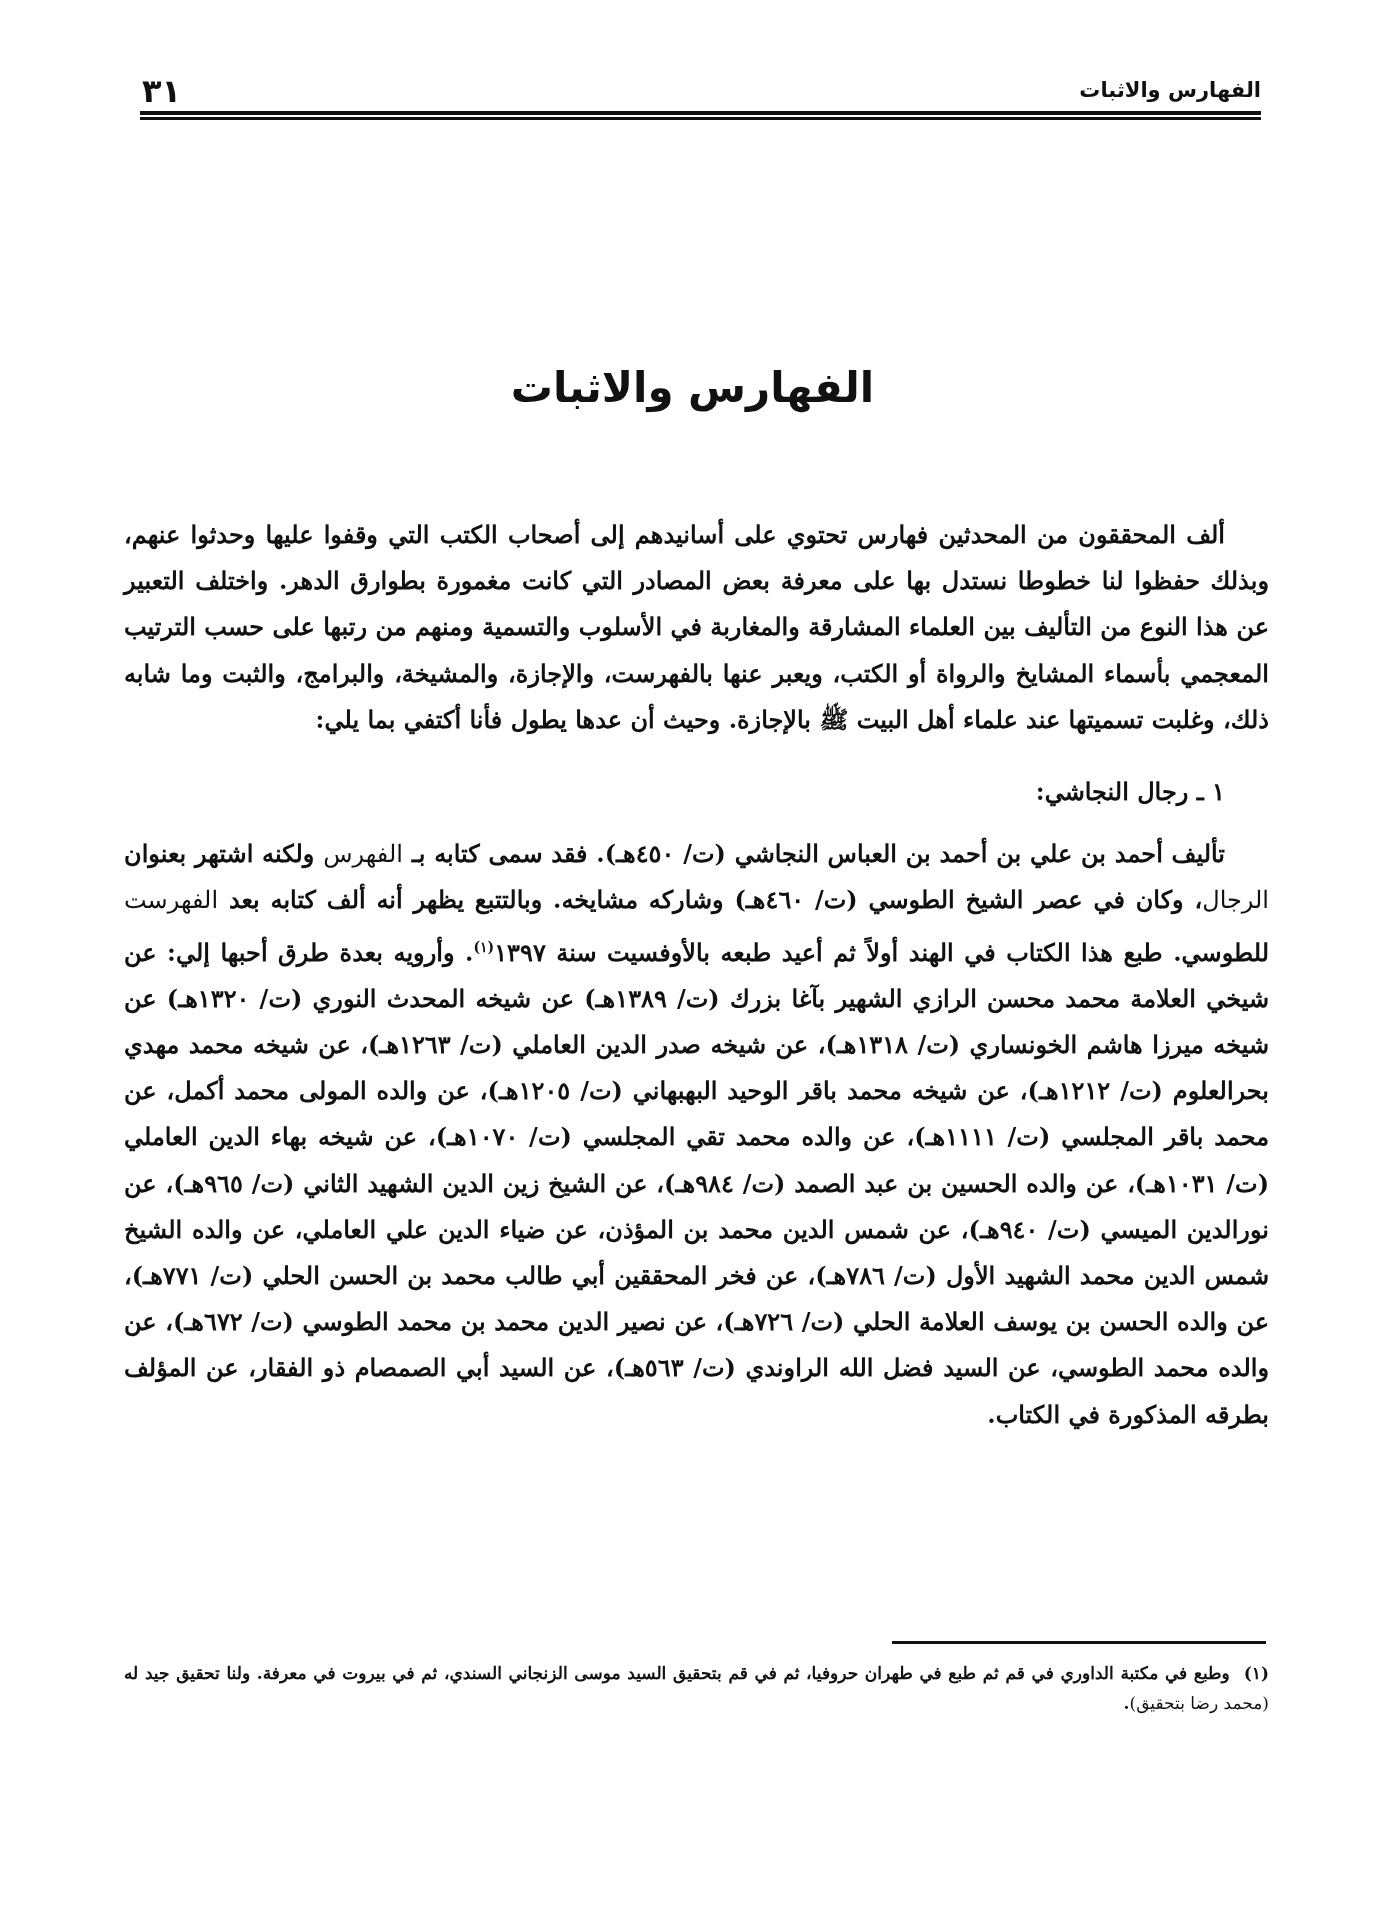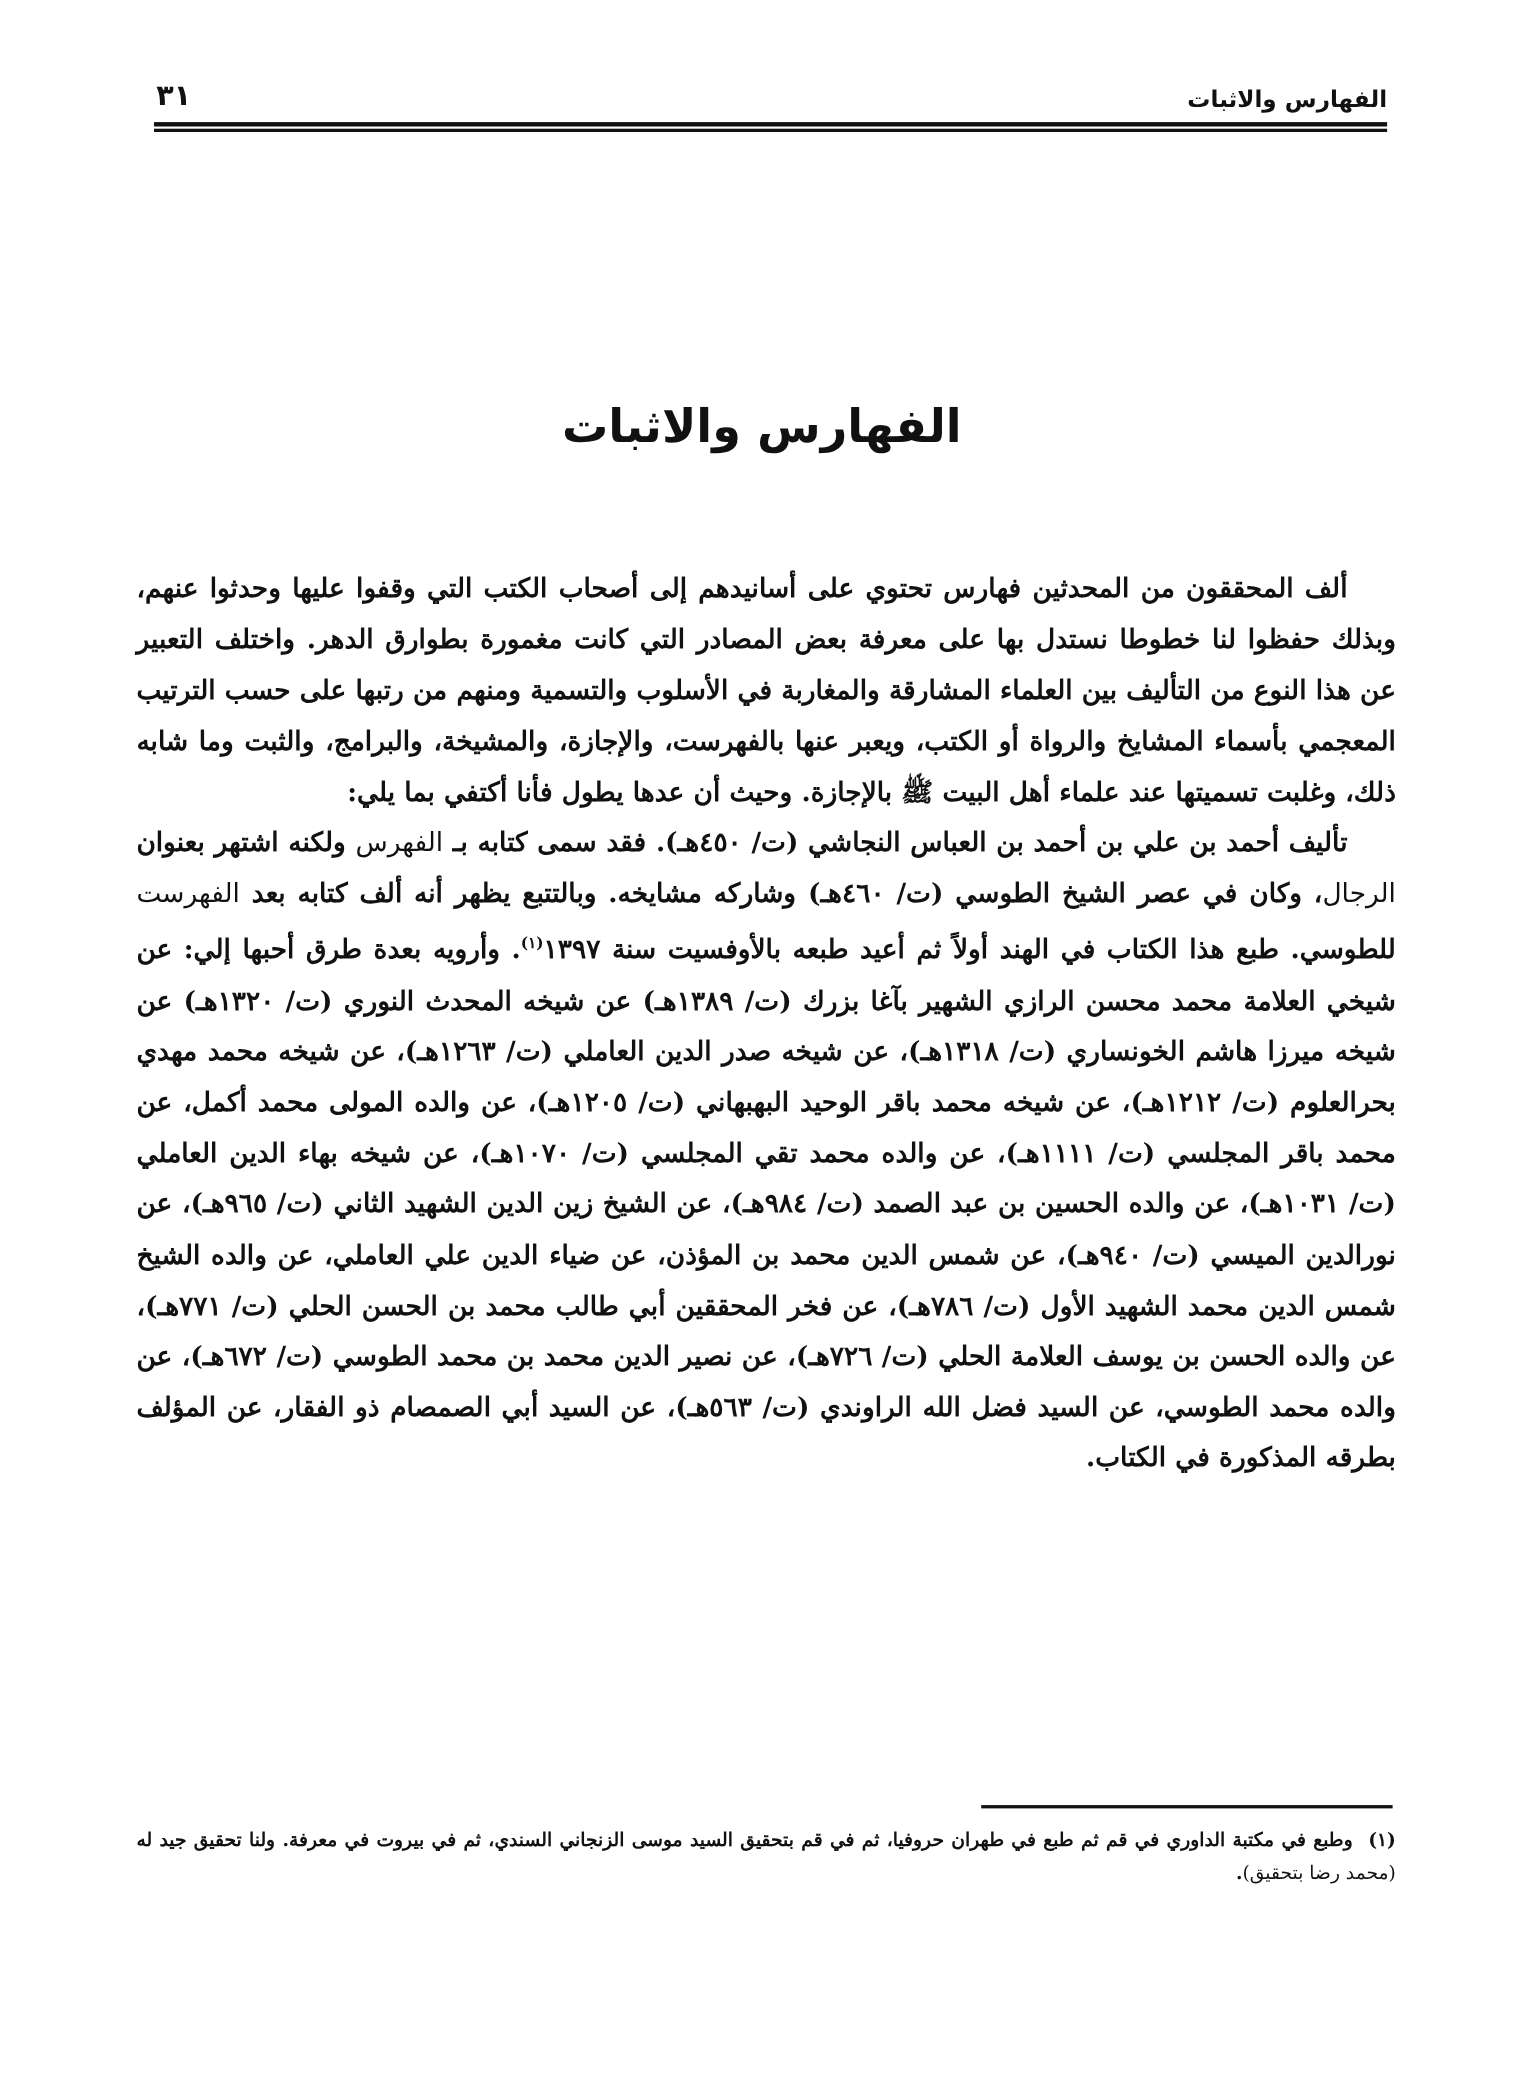--- a/index.html
+++ b/index.html
@@ -10,21 +10,21 @@
   .running-head {
     position: absolute; left: 140px; right: 124px; top: 72px; height: 40px;
     direction: rtl;
   }
   .running-title {
     position: absolute; right: 0; top: 6px;
     font-size: 21px; font-weight: bold;
   }
   .page-number {
     position: absolute; left: 2px; top: 0px;
-    font-size: 26px; font-weight: bold;
+    font-size: 32px; font-weight: bold;
   }
   .rule-top {
     position: absolute; left: 140px; right: 124px; top: 111px;
     height: 4px; background: #111;
   }
   .rule-top2 {
     position: absolute; left: 140px; right: 124px; top: 117px;
     height: 3px; background: #111;
   }
   .chapter-title {
@@ -61,19 +61,20 @@
   <span class="running-title">الفهارس والاثبات</span>
   <span class="page-number">٣١</span>
 </div>
 <div class="rule-top"></div>
 <div class="rule-top2"></div>
 
 <h1 class="chapter-title">الفهارس والاثبات</h1>
 
 <div class="body-text">
   <p class="indent">ألف المحققون من المحدثين فهارس تحتوي على أسانيدهم إلى أصحاب الكتب التي وقفوا عليها وحدثوا عنهم، وبذلك حفظوا لنا خطوطا نستدل بها على معرفة بعض المصادر التي كانت مغمورة بطوارق الدهر. واختلف التعبير عن هذا النوع من التأليف بين العلماء المشارقة والمغاربة في الأسلوب والتسمية ومنهم من رتبها على حسب الترتيب المعجمي بأسماء المشايخ والرواة أو الكتب، ويعبر عنها بالفهرست، والإجازة، والمشيخة، والبرامج، والثبت وما شابه ذلك، وغلبت تسميتها عند علماء أهل البيت ﷺ بالإجازة. وحيث أن عدها يطول فأنا أكتفي بما يلي:</p>
+  <p class="section-head indent">١ ـ رجال النجاشي:</p>
   <p class="indent"><span>تأليف أحمد بن علي بن أحمد بن العباس النجاشي (ت/ ٤٥٠هـ). فقد سمى كتابه بـ </span><span class="strong">الفهرس</span><span> ولكنه اشتهر بعنوان </span><span class="strong">الرجال</span><span>، وكان في عصر الشيخ الطوسي (ت/ ٤٦٠هـ) وشاركه مشايخه. وبالتتبع يظهر أنه ألف كتابه بعد </span><span class="strong">الفهرست</span><span> للطوسي. طبع هذا الكتاب في الهند أولاً ثم أعيد طبعه بالأوفسيت سنة ١٣٩٧</span><sup>(١)</sup><span>. وأرويه بعدة طرق أحبها إلي: عن شيخي العلامة محمد محسن الرازي الشهير بآغا بزرك (ت/ ١٣٨٩هـ) عن شيخه المحدث النوري (ت/ ١٣٢٠هـ) عن شيخه ميرزا هاشم الخونساري (ت/ ١٣١٨هـ)، عن شيخه صدر الدين العاملي (ت/ ١٢٦٣هـ)، عن شيخه محمد مهدي بحرالعلوم (ت/ ١٢١٢هـ)، عن شيخه محمد باقر الوحيد البهبهاني (ت/ ١٢٠٥هـ)، عن والده المولى محمد أكمل، عن محمد باقر المجلسي (ت/ ١١١١هـ)، عن والده محمد تقي المجلسي (ت/ ١٠٧٠هـ)، عن شيخه بهاء الدين العاملي (ت/ ١٠٣١هـ)، عن والده الحسين بن عبد الصمد (ت/ ٩٨٤هـ)، عن الشيخ زين الدين الشهيد الثاني (ت/ ٩٦٥هـ)، عن نورالدين الميسي (ت/ ٩٤٠هـ)، عن شمس الدين محمد بن المؤذن، عن ضياء الدين علي العاملي، عن والده الشيخ شمس الدين محمد الشهيد الأول (ت/ ٧٨٦هـ)، عن فخر المحققين أبي طالب محمد بن الحسن الحلي (ت/ ٧٧١هـ)، عن والده الحسن بن يوسف العلامة الحلي (ت/ ٧٢٦هـ)، عن نصير الدين محمد بن محمد الطوسي (ت/ ٦٧٢هـ)، عن والده محمد الطوسي، عن السيد فضل الله الراوندي (ت/ ٥٦٣هـ)، عن السيد أبي الصمصام ذو الفقار، عن المؤلف بطرقه المذكورة في الكتاب.</span></p>
 </div>
 
 <div class="footnote-rule"></div>
 <div class="footnote">
   <span class="fn-marker">(١)</span><span>وطبع في مكتبة الداوري في قم ثم طبع في طهران حروفيا، ثم في قم بتحقيق السيد موسى الزنجاني السندي، ثم في بيروت في معرفة. ولنا تحقيق جيد له </span><span class="strong">(محمد رضا بتحقيق)</span><span>.</span>
 </div>
 
 </body></html>

